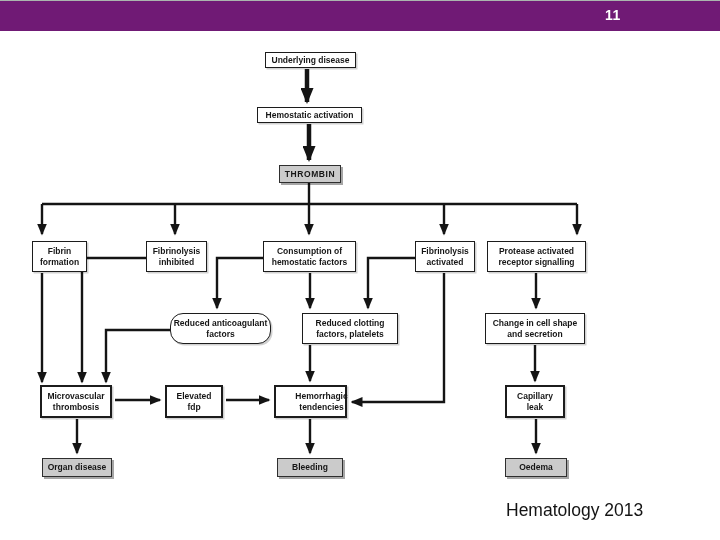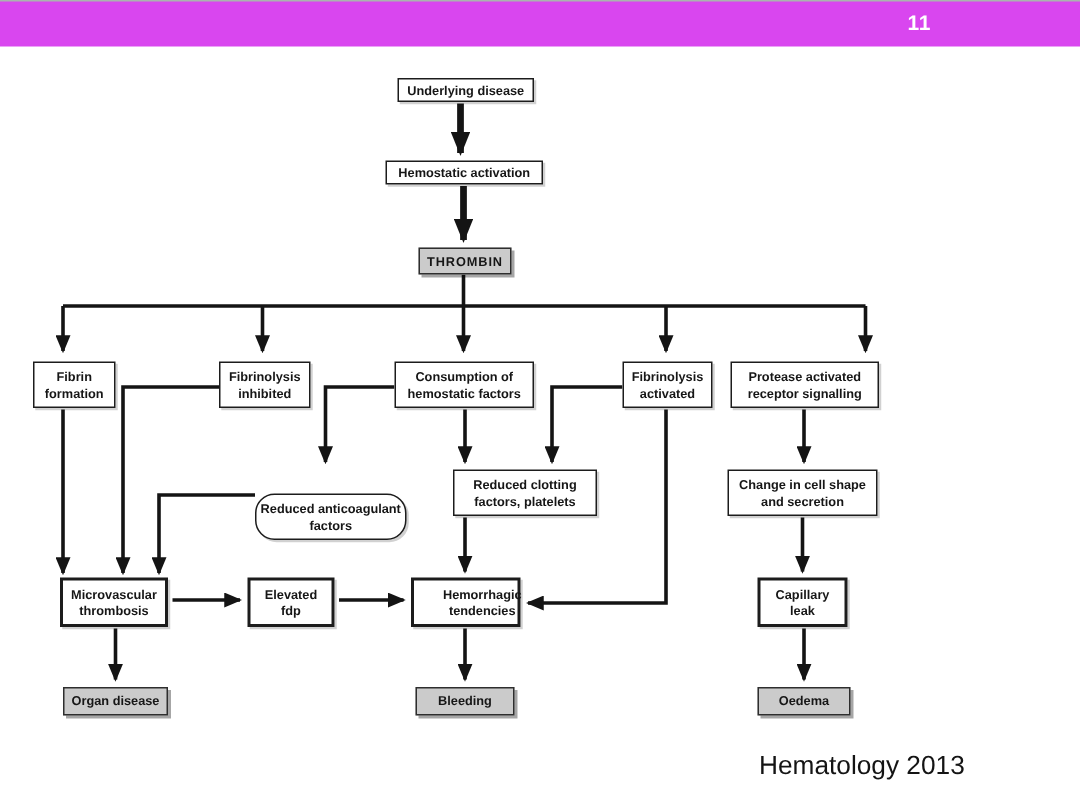--- a/index.html
+++ b/index.html
@@ -71,21 +71,21 @@
     color: #141414;
     font-size: 17.5px;
     font-family: "Liberation Sans", sans-serif;
   }
 </style>
 </head>
 <body>
 
 <div class="slide">
 
-  <div class="header-bar" style="background: #d946ef;">
+  <div class="header-bar" style="background: #701a75;">
     <span class="page-num">11</span>
   </div>
 
   <div class="diagram" id="diagram">
     <svg class="edge-svg" id="edge-svg" width="720" height="540" viewBox="0 0 720 540" xmlns="http://www.w3.org/2000/svg">
       <defs>
         <marker id="ah" markerUnits="userSpaceOnUse" markerWidth="12" markerHeight="10" refX="10.5" refY="5" orient="auto">
           <path d="M0,0 L12,5 L0,10 Z" fill="#141414"></path>
         </marker>
         <marker id="ahb" markerUnits="userSpaceOnUse" markerWidth="16" markerHeight="13" refX="14" refY="6.5" orient="auto">
@@ -121,36 +121,36 @@
 
   <div class="node white" style="left: 265px; top: 52px; width: 91px; height: 16px;">
         <span>Underlying disease</span>
       </div>
       <div class="node white" style="left: 257px; top: 107px; width: 105px; height: 16px;">
         <span>Hemostatic activation</span>
       </div>
       <div class="node gray caps" style="left: 279px; top: 165px; width: 62px; height: 18px;">
         <span>THROMBIN</span>
       </div>
-      <div class="node white" style="left: 22px; top: 241px; width: 55px; height: 31px;">
+      <div class="node white" style="left: 32px; top: 241px; width: 55px; height: 31px;">
         <span>Fibrin formation</span>
       </div>
       <div class="node white" style="left: 146px; top: 241px; width: 61px; height: 31px;">
         <span>Fibrinolysis inhibited</span>
       </div>
       <div class="node white" style="left: 263px; top: 241px; width: 93px; height: 31px;">
         <span>Consumption of hemostatic factors</span>
       </div>
       <div class="node white" style="left: 415px; top: 241px; width: 60px; height: 31px; text-align: center;">
         <span>Fibrinolysis activated</span>
       </div>
       <div class="node white" style="left: 487px; top: 241px; width: 99px; height: 31px;">
         <span>Protease activated receptor signalling</span>
       </div>
-      <div class="node white" style="left: 170px; top: 329px; width: 101px; height: 31px; border-radius: 13px;">
+      <div class="node white" style="left: 170px; top: 313px; width: 101px; height: 31px; border-radius: 13px;">
         <span>Reduced anticoagulant factors</span>
       </div>
       <div class="node white" style="left: 302px; top: 313px; width: 96px; height: 31px;">
         <span>Reduced clotting factors, platelets</span>
       </div>
       <div class="node white2" style="left: 40px; top: 385px; width: 72px; height: 33px;">
         <span>Microvascular thrombosis</span>
       </div>
       <div class="node white" style="left: 485px; top: 313px; width: 100px; height: 31px;">
         <span>Change in cell shape and secretion</span>

